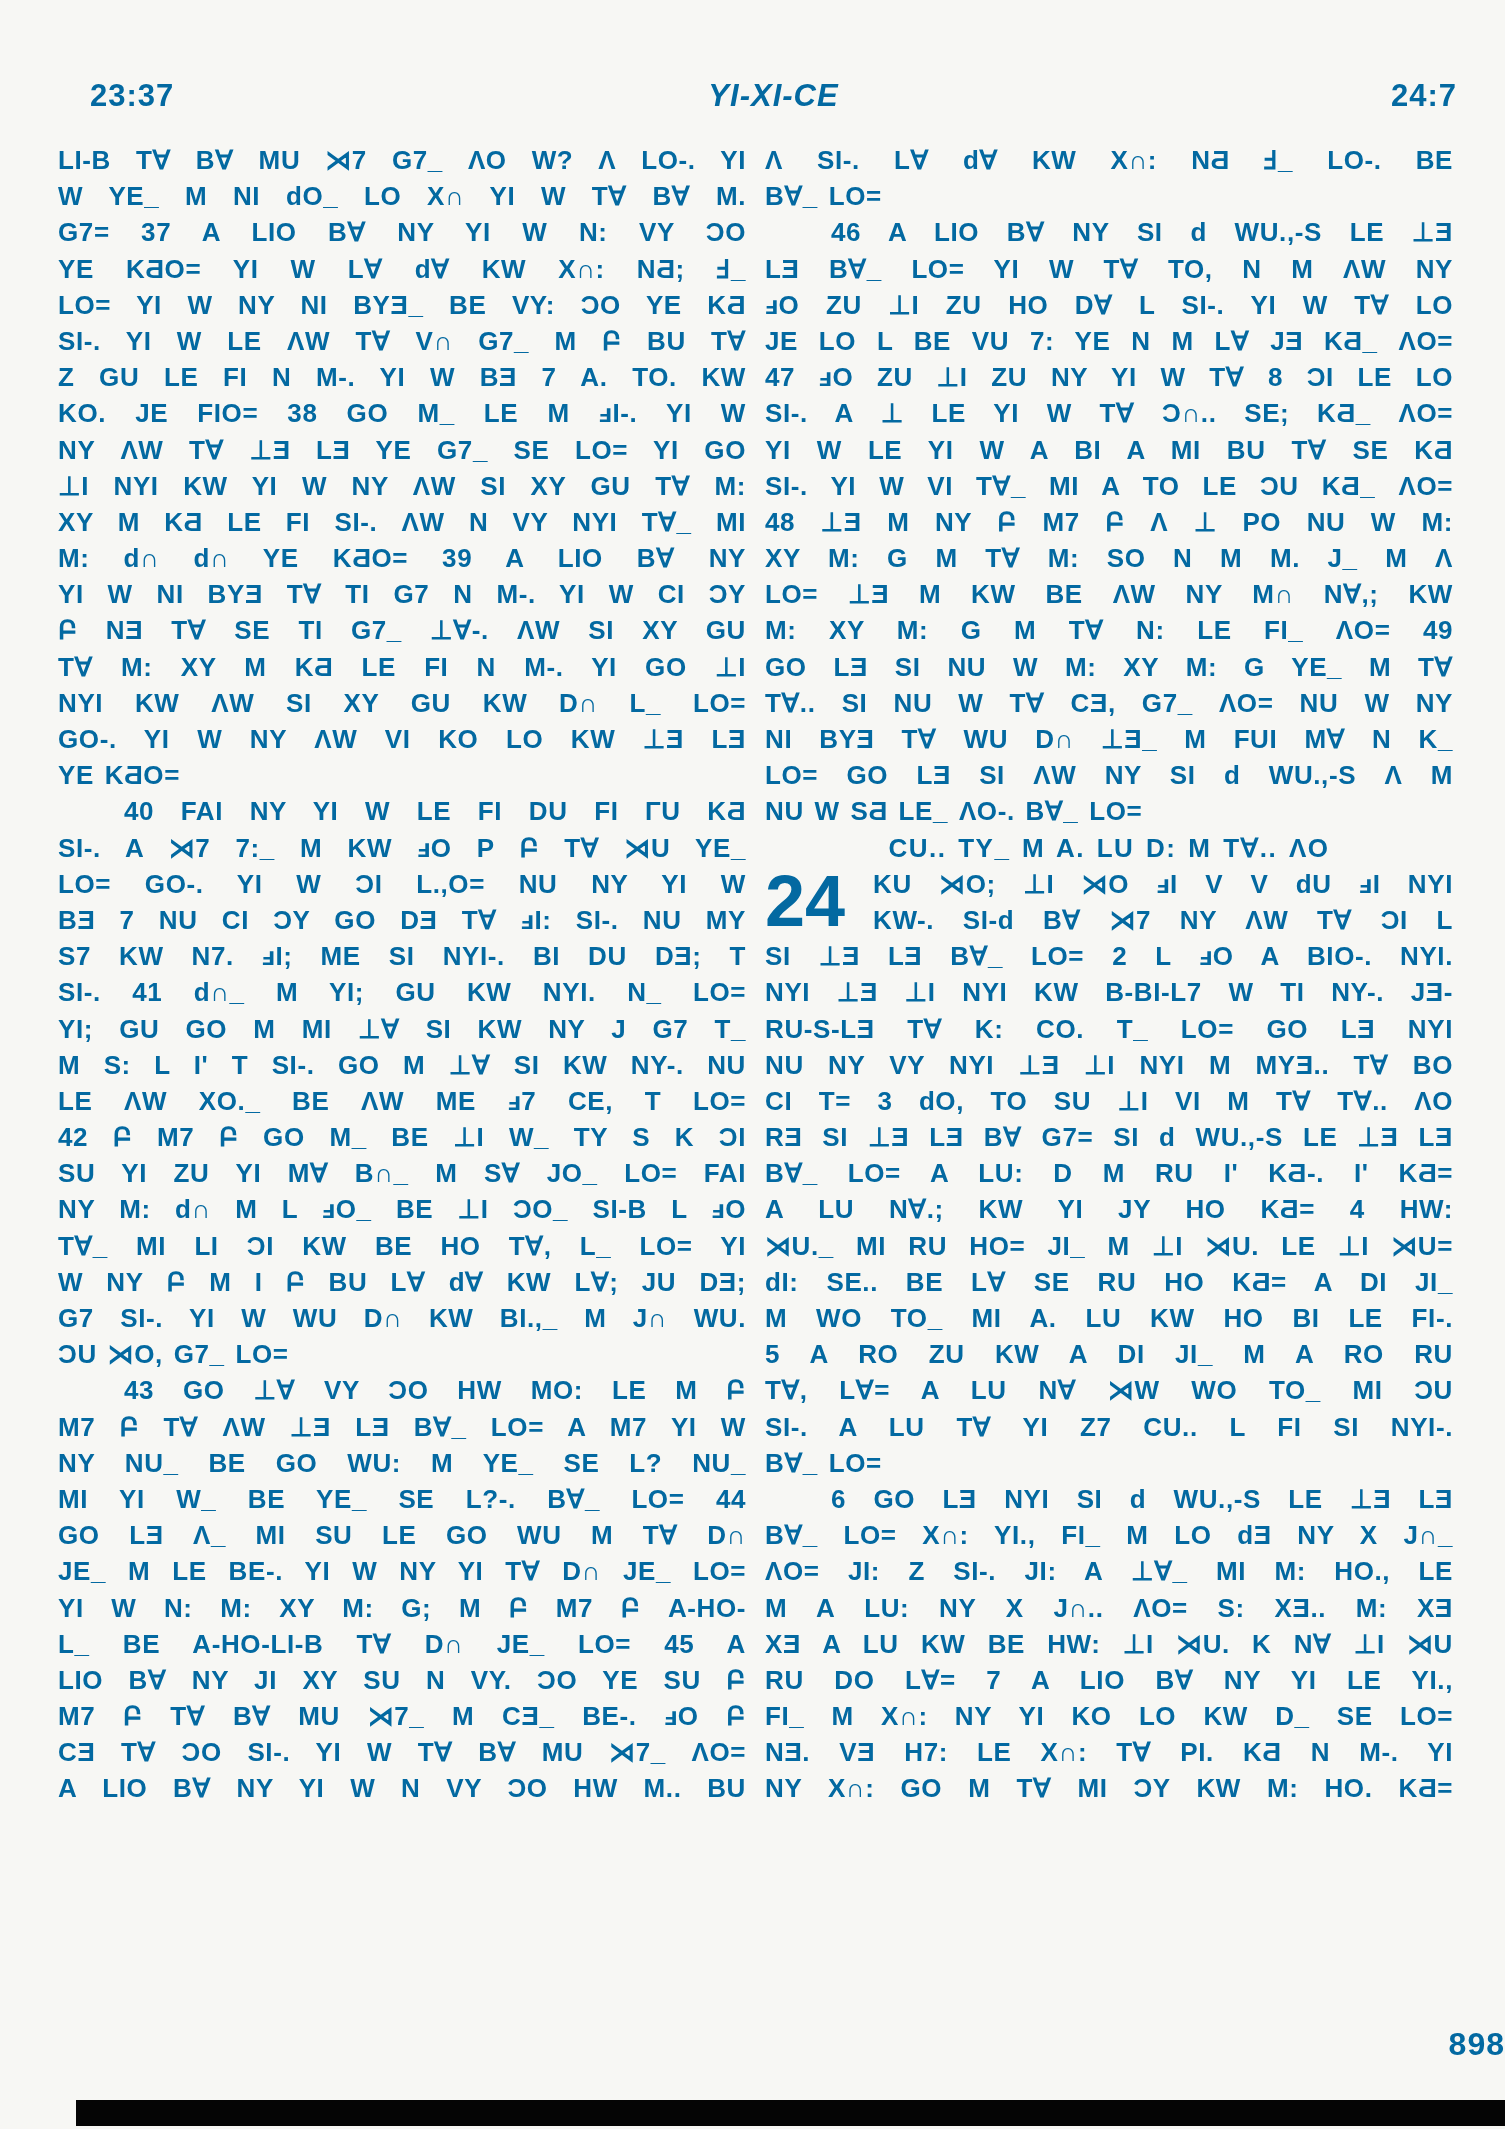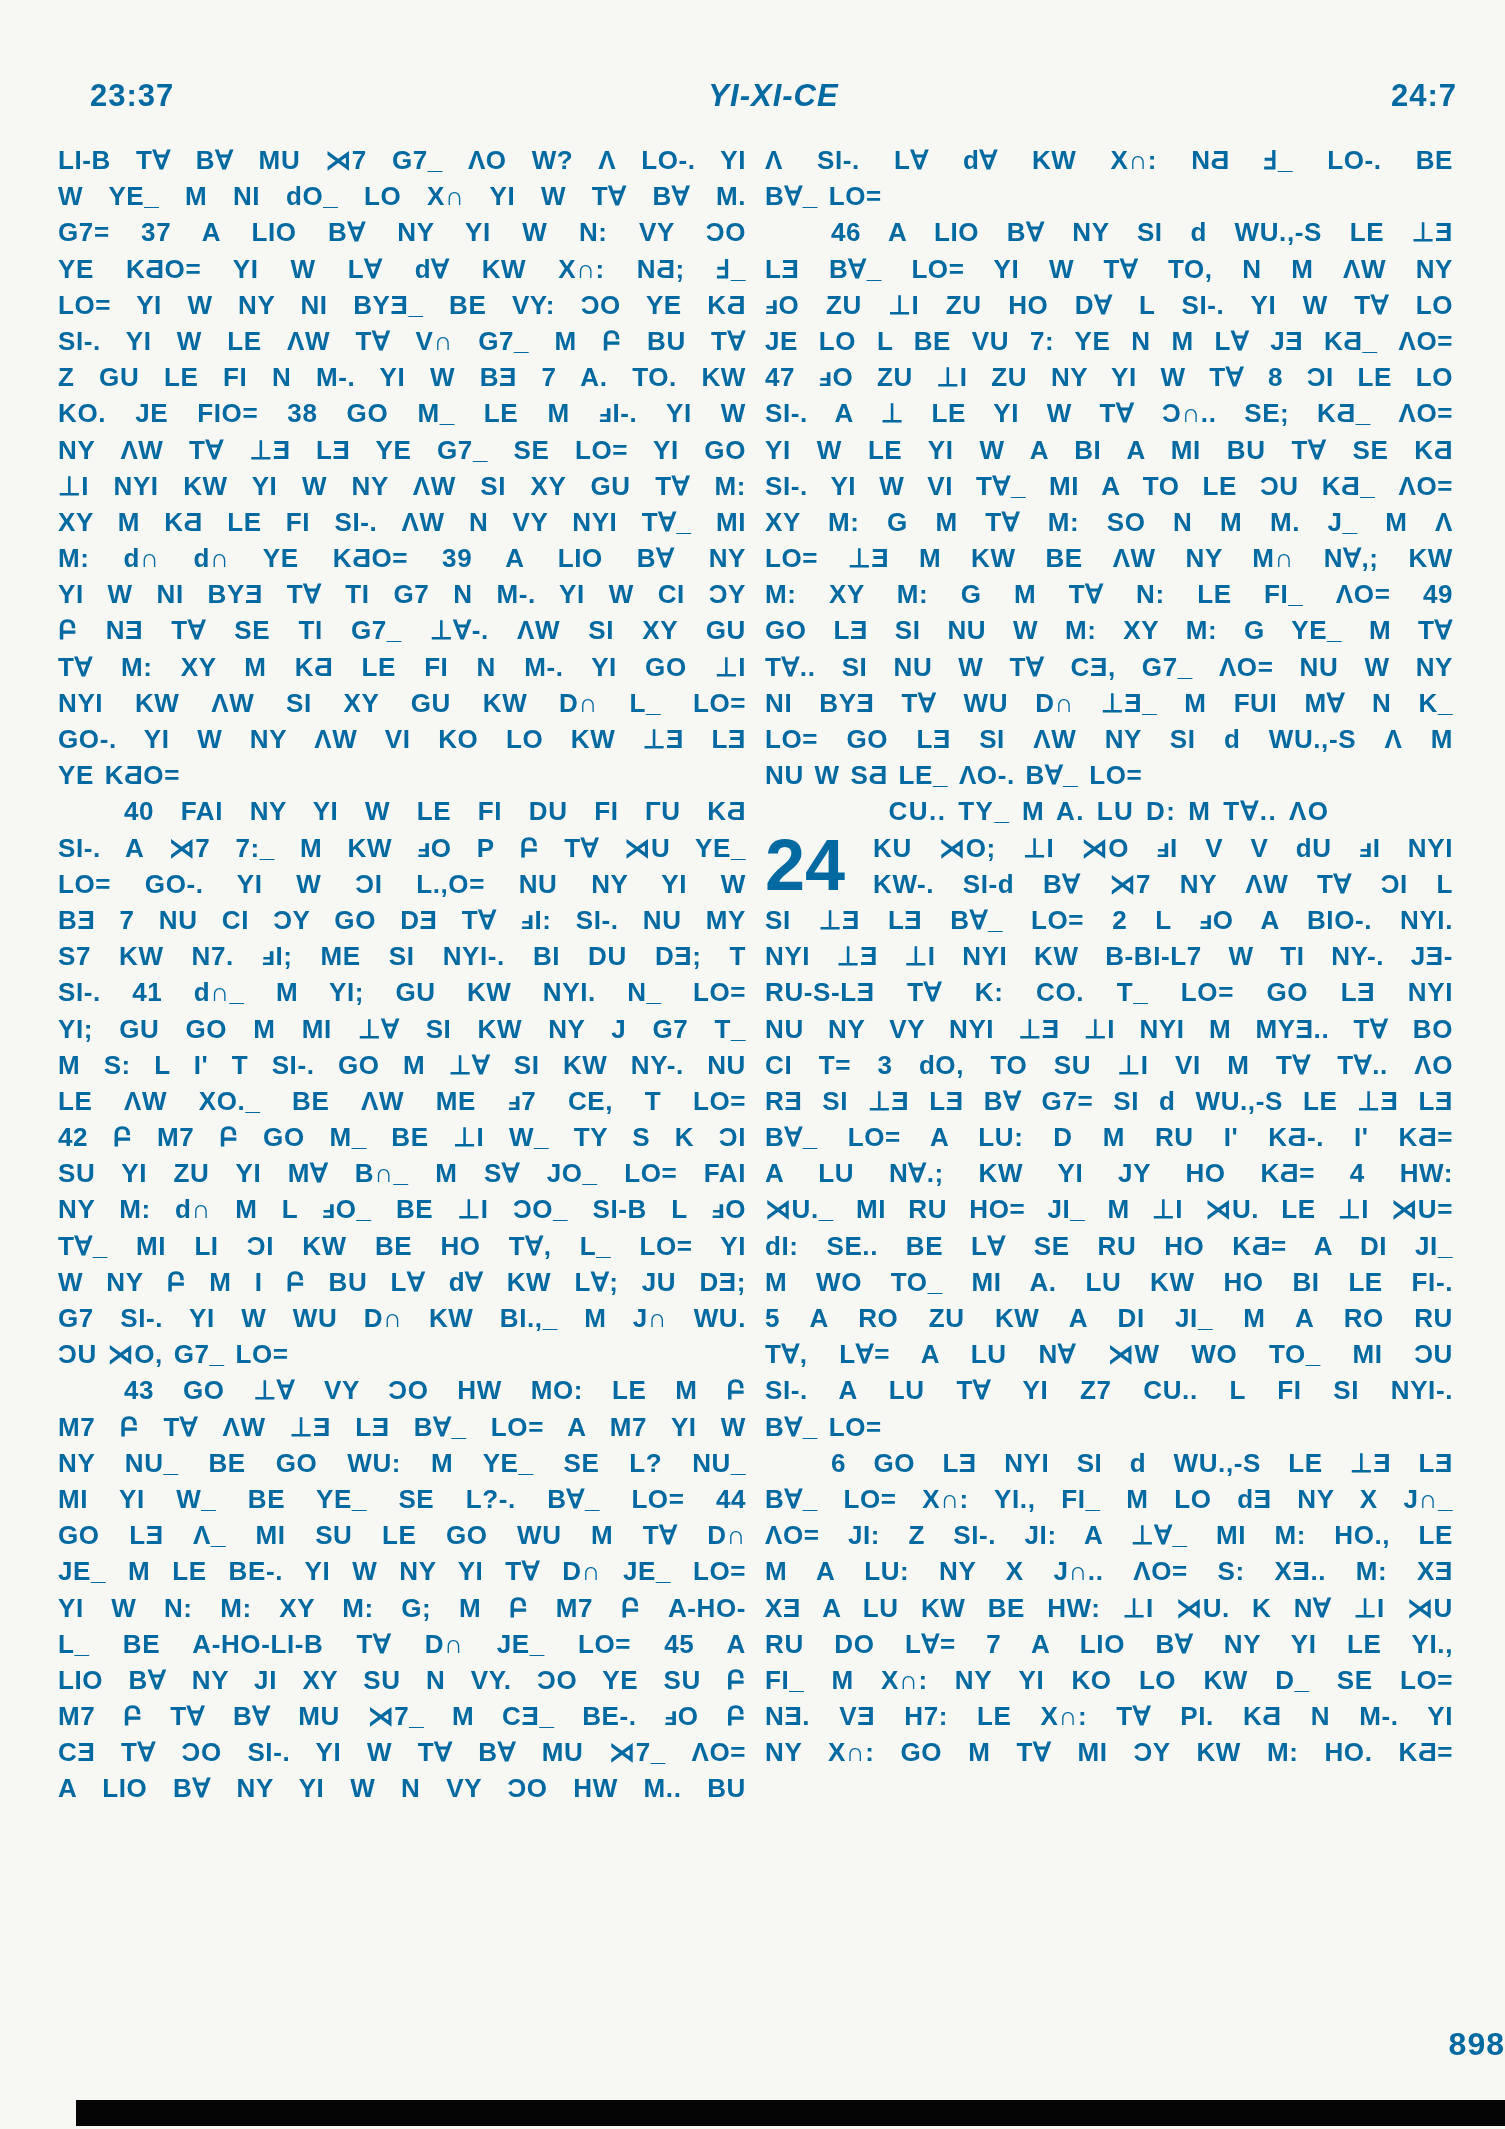--- a/index.html
+++ b/index.html
@@ -103,20 +103,21 @@
       <div class="line">Λ SI-. L∀ d∀ KW X∩: NƋ Ⅎ_ LO-. BE</div>
       <div class="line short">B∀_ LO=</div>
       <div class="line indent"><b>46</b> A LIO B∀ NY SI d WU.,-S LE ⊥Ǝ</div>
       <div class="line">LƎ B∀_ LO= YI W T∀ TO, N M ΛW NY</div>
       <div class="line">ⅎO ZU ⊥I ZU HO D∀ L SI-. YI W T∀ LO</div>
       <div class="line">JE LO L BE VU 7: YE N M L∀ JƎ KƋ_ ΛO=</div>
       <div class="line"><b>47</b> ⅎO ZU ⊥I ZU NY YI W T∀ 8 ƆI LE LO</div>
       <div class="line">SI-. A ⊥ LE YI W T∀ Ɔ∩.. SE; KƋ_ ΛO=</div>
       <div class="line">YI W LE YI W A BI A MI BU T∀ SE KƋ</div>
       <div class="line">SI-. YI W VI T∀_ MI A TO LE ƆU KƋ_ ΛO=</div>
+      <div class="line"><b>48</b> ⊥Ǝ M NY Բ M7 Բ Λ ⊥ PO NU W M:</div>
       <div class="line">XY M: G M T∀ M: SO N M M. J_ M Λ</div>
       <div class="line">LO= ⊥Ǝ M KW BE ΛW NY M∩ N∀,; KW</div>
       <div class="line">M: XY M: G M T∀ N: LE FI_ ΛO= <b>49</b></div>
       <div class="line">GO LƎ SI NU W M: XY M: G YE_ M T∀</div>
       <div class="line">T∀.. SI NU W T∀ CƎ, G7_ ΛO= NU W NY</div>
       <div class="line">NI BYƎ T∀ WU D∩ ⊥Ǝ_ M FUI M∀ N K_</div>
       <div class="line">LO= GO LƎ SI ΛW NY SI d WU.,-S Λ M</div>
       <div class="line short">NU W SƋ LE_ ΛO-. B∀_ LO=</div>
       <div class="line heading">CU.. TY_ M A. LU D: M T∀.. ΛO</div>
       <div class="chapter">

